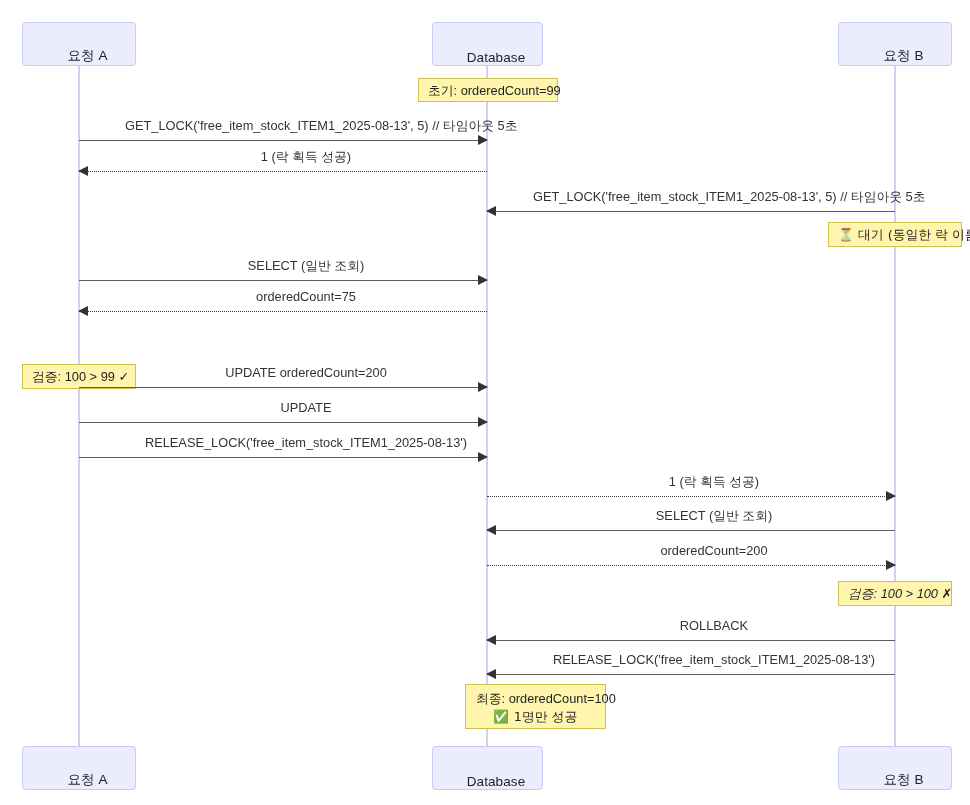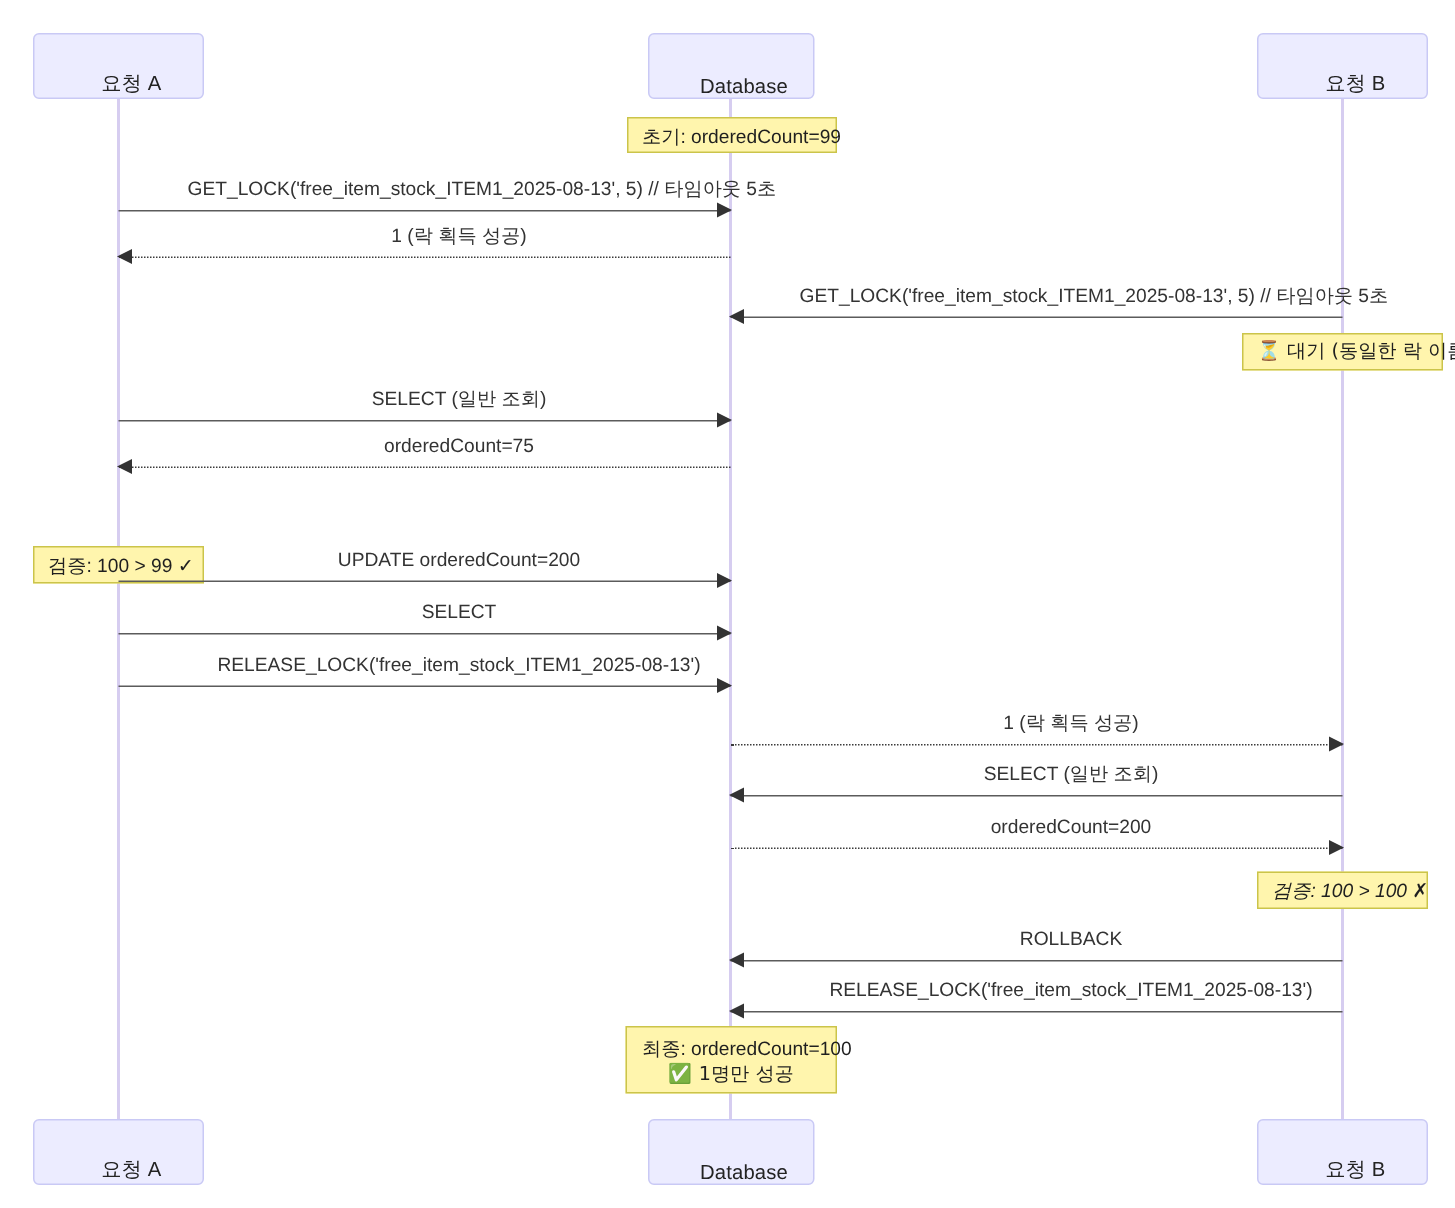--- a/index.html
+++ b/index.html
@@ -93,20 +93,21 @@
     padding: 4px 9px;
     font-size: 12.8px;
     color: #1f1f1f;
     line-height: 1.35;
     text-align: center;
     white-space: nowrap;
   }
   .note.two-line {
     line-height: 1.4;
     padding: 5px 10px;
+    margin-left: 48px;
   }
   .note .nline { display: block; }
   .emoji {
     font-family: "DejaVu Sans", sans-serif;
   }
 </style>
 </head>
 <body>
 
 <div id="diagram">
@@ -167,21 +168,21 @@
     <span class="nline">검증: 100 &gt; 99 ✓</span>
   </div>
 
   <div class="msg right solid" style="left:79px; top:387px; width:408px;">
     <span class="label">UPDATE orderedCount=200</span>
     <span class="line"></span>
     <span class="head"></span>
   </div>
 
   <div class="msg right solid" style="left:79px; top:422px; width:408px;">
-    <span class="label">SELECT</span>
+    <span class="label">UPDATE</span>
     <span class="line"></span>
     <span class="head"></span>
   </div>
 
   <div class="msg right solid" style="left:79px; top:457px; width:408px;">
     <span class="label">RELEASE_LOCK('free_item_stock_ITEM1_2025-08-13')</span>
     <span class="line"></span>
     <span class="head"></span>
   </div>
 

